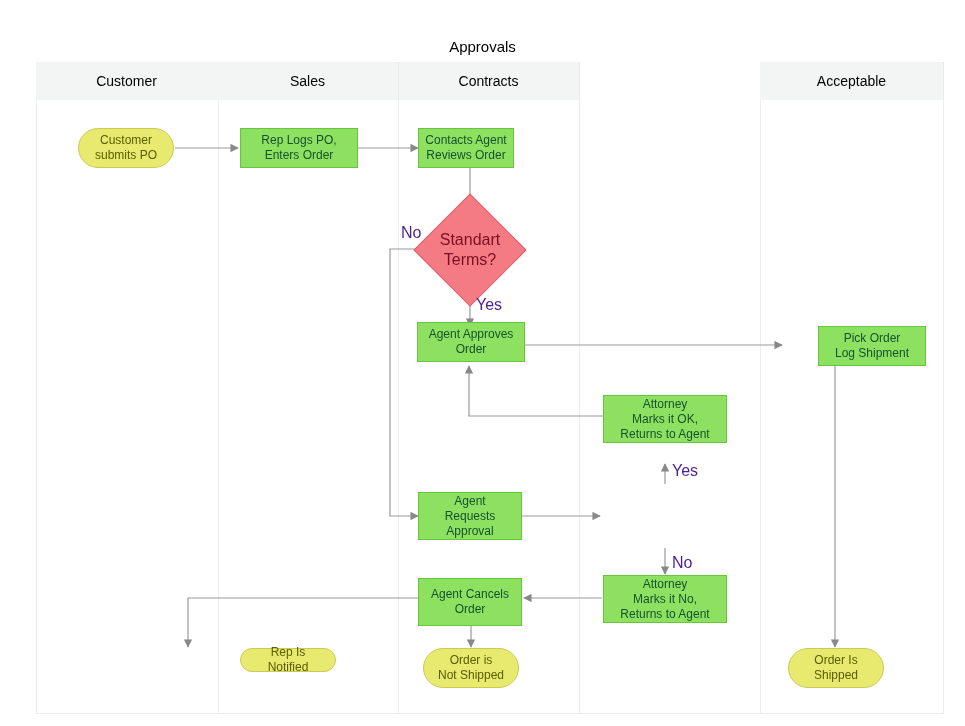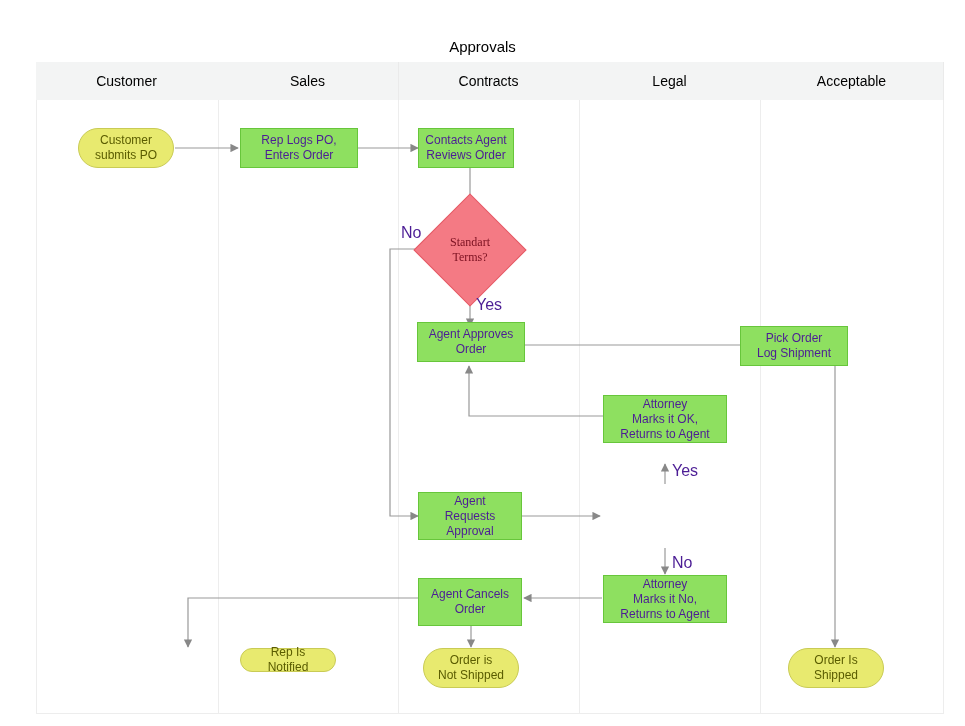--- a/index.html
+++ b/index.html
@@ -43,21 +43,21 @@
     border-bottom: 1px solid #ededed;
   }
   .node {
     position: absolute;
     box-sizing: border-box;
     display: flex;
     align-items: center;
     justify-content: center;
     text-align: center;
     font-size: 12px;
-    color: #4c1d95;
+    color: #14532d;
     line-height: 1.25;
     padding: 2px 6px;
     z-index: 2;
   }
   .process {
     background: #8ee060;
     border: 1px solid #67c63b;
   }
   .terminator {
     background: #e8ea6f;
@@ -75,23 +75,22 @@
     position: absolute;
     inset: 0;
     background: #f47a84;
     border: 1px solid #e45a66;
     transform: rotate(45deg);
     transform-origin: center;
     z-index: -1;
   }
   .decision-inner {
     width: 140%;
-    font-size: 12px;
+    font-size: 16px;
     color: #7a1020;
-    font-family: Liberation Serif, serif;
   }
   .edge-label {
     position: absolute;
     font-size: 16px;
     color: #4c1d95;
     background: transparent;
     z-index: 3;
   }
   svg.arrows {
     position: absolute;
@@ -105,21 +104,20 @@
 </style>
 </head>
 <body>
 
 <div class="canvas">
   <div class="title">Approvals</div>
 
   <div class="lane-header" style="left:36px;width:181px">Customer</div>
   <div class="lane-header" style="left:398px;width:181px">Contracts</div>
   <div class="lane-header" style="left:217px;width:181px">Sales</div>
-  <div class="lane-header" style="left:579px;width:181px">Legal</div>
   <div class="lane-header" style="left:760px;width:183px">Acceptable</div>
 
   <div class="lane-body" style="left:36px;width:181px;border-left:1px solid #ededed"></div>
   <div class="lane-body" style="left:217px;width:181px"></div>
   <div class="lane-body" style="left:398px;width:181px"></div>
   <div class="lane-body" style="left:579px;width:181px"></div>
   <div class="lane-body" style="left:760px;width:183px"></div>
 
   <svg class="arrows">
     <defs>
@@ -154,21 +152,21 @@
     <div class="decision-inner">Standart Terms?</div>
   </div>
 
   <div class="node process" style="left:417px;top:322px;width:108px;height:40px">Agent Approves<br>Order</div>
   <div class="node process" style="left:418px;top:492px;width:104px;height:48px">Agent<br>Requests<br>Approval</div>
 
 
   <div class="node process" style="left:603px;top:395px;width:124px;height:48px">Attorney<br>Marks it OK,<br>Returns to Agent</div>
   <div class="node process" style="left:603px;top:575px;width:124px;height:48px">Attorney<br>Marks it No,<br>Returns to Agent</div>
   <div class="node process" style="left:418px;top:578px;width:104px;height:48px">Agent Cancels<br>Order</div>
-  <div class="node process" style="left:740px;top:326px;width:108px;height:40px">Pick Order<br>Log Shipment</div>
+  <div class="node process" style="left:818px;top:326px;width:108px;height:40px">Pick Order<br>Log Shipment</div>
 
   <div class="node terminator" style="left:240px;top:648px;width:96px;height:24px">Rep Is<br>Notified</div>
   <div class="node terminator" style="left:423px;top:648px;width:96px;height:40px">Order is<br>Not Shipped</div>
   <div class="node terminator" style="left:788px;top:648px;width:96px;height:40px">Order Is<br>Shipped</div>
 
   <div class="edge-label" style="left:401px;top:224px">No</div>
   <div class="edge-label" style="left:476px;top:296px">Yes</div>
   <div class="edge-label" style="left:672px;top:462px">Yes</div>
   <div class="edge-label" style="left:672px;top:554px">No</div>
 </div>

